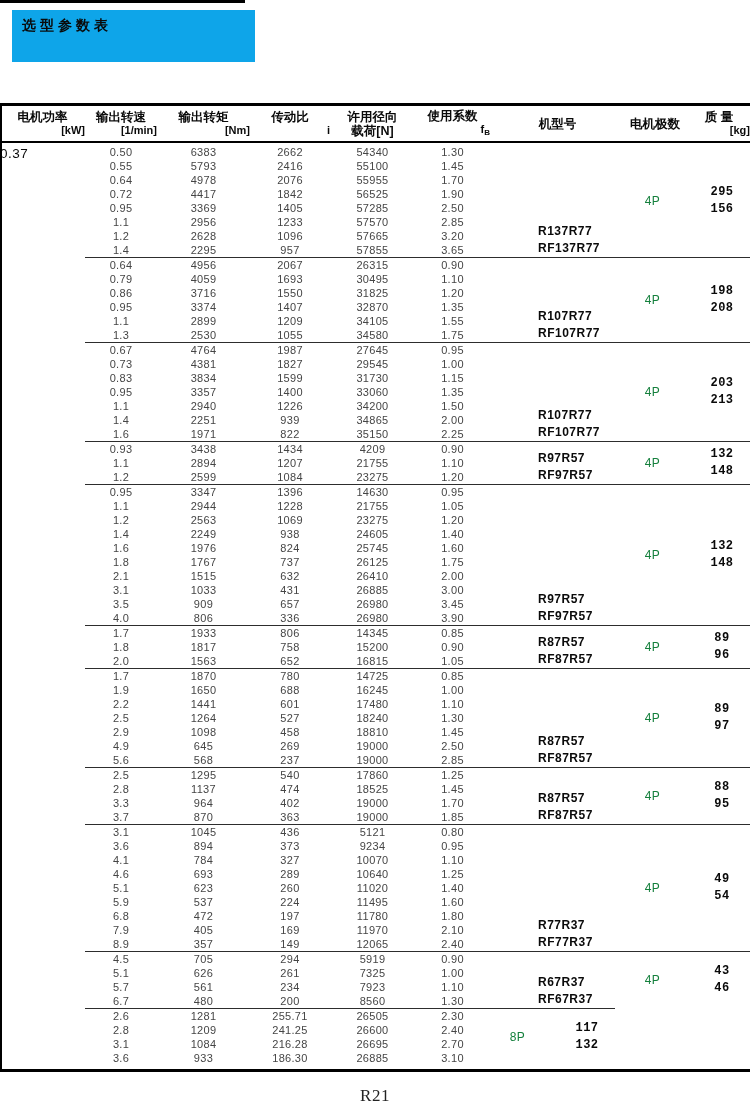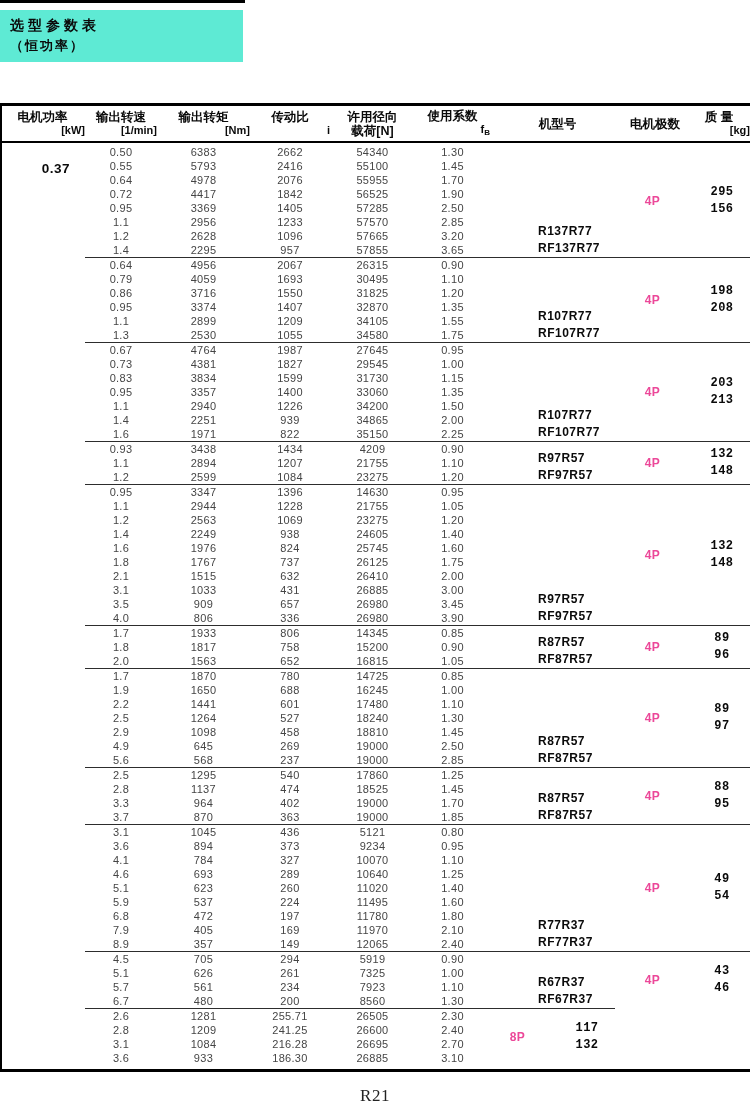--- a/index.html
+++ b/index.html
@@ -10,23 +10,23 @@
     height: 1119px;
     background: #fff;
     font-family: "Liberation Sans", sans-serif;
     overflow: hidden;
   }
   .top-rule {
     position: absolute; left: 0; top: 0;
     width: 245px; height: 3px; background: #000;
   }
   .title-box {
-    position: absolute; left: 0; top: 10px;
+    position: absolute; left: 12px; top: 10px;
     width: 243px; height: 52px;
-    background: #5eead4;
+    background: #0ea5e9;
     padding: 7px 0 0 10px;
     color: #0a0a0a;
   }
   .title-line1 { font-size: 14px; font-weight: bold; letter-spacing: 4px; }
   .title-line2 { font-size: 13px; font-weight: bold; letter-spacing: 2px; margin-top: 2px; }
 
   
   .left-rule {
     position: absolute; left: 0; top: 103px;
     width: 2px; height: 966px; background: #000;
@@ -81,53 +81,52 @@
     display: flex; flex-direction: column; justify-content: flex-end;
     padding-left: 48px;
   }
   .model-line {
     font-size: 12px; font-weight: bold; color: #0a0a0a;
     line-height: 17px; letter-spacing: 0.5px; white-space: nowrap;
   }
   .poles-col {
     width: 55px; flex: none;
     display: flex; align-items: center; justify-content: center;
-    font-size: 12px; font-weight: bold; color: #ec4899; letter-spacing: 0.5px;
+    font-size: 12px; font-weight: normal; color: #15803d; letter-spacing: 0.5px;
   }
   .mass-col {
     width: 70px; flex: none;
     display: flex; flex-direction: column; justify-content: center;
     padding-left: 14px; text-align: center;
   }
   .mass-line {
     font-size: 12px; font-weight: bold; color: #0a0a0a;
     line-height: 17px; letter-spacing: 0.5px; font-family: Liberation Mono, monospace;
   }
   .power-value {
-    position: absolute; left: 0; top: 161px; width: 70px;
-    text-align: right; font-size: 13.5px; font-weight: bold;
+    position: absolute; left: 0; top: 146px; width: 70px;
+    text-align: left; font-size: 13.5px; font-weight: normal;
     color: #0a0a0a; letter-spacing: 0.5px;
   }
   .footer {
     position: absolute; left: 0; top: 1086px; width: 750px;
     text-align: center;
     font-family: "Liberation Serif", serif;
     font-size: 17px; color: #222; letter-spacing: 0.5px;
   }
 </style>
 </head>
 <body>
 
 <div class="page">
 
   <div class="top-rule"></div>
 
   <div class="title-box">
     <div class="title-line1">选型参数表</div>
-    <div class="title-line2">（恒功率）</div>
   </div>
 
   <div class="thead">
     <div class="th th-power">
       <div class="cn">电机功率</div>
       <div class="un">[kW]</div>
     </div>
     <div class="th th-speed">
       <div class="cn">输出转速</div>
       <div class="un">[1/min]</div>

